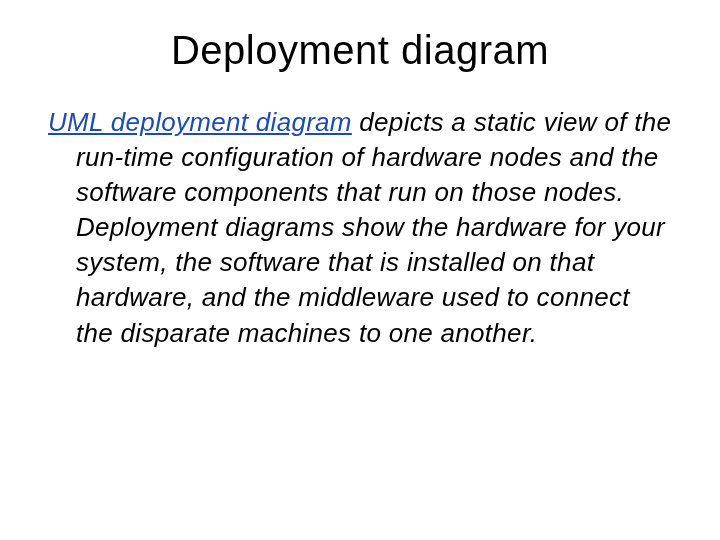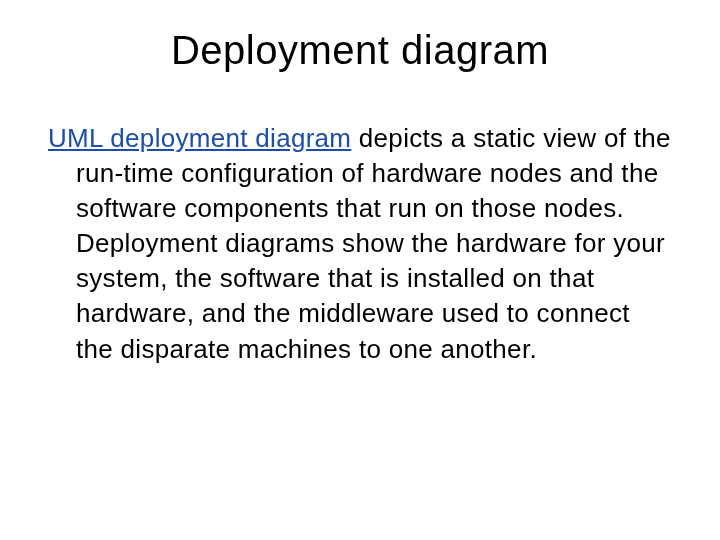--- a/index.html
+++ b/index.html
@@ -12,37 +12,38 @@
       height: 540px;
       background: #ffffff;
       font-family: "Helvetica Neue", Arial, sans-serif;
       color: #000000;
       padding: 28px 48px 48px 48px;
     }
     .title {
       font-size: 40px;
       font-weight: 300;
       text-align: center;
-      margin-bottom: 48px;
+      margin-bottom: 32px;
       letter-spacing: 0.5px;
     }
     .body {
       font-size: 26px;
       font-weight: 300;
       line-height: 1.35;
       letter-spacing: 0.3px;
       padding-left: 0;
     }
     .link {
       color: #1a4db3;
       text-decoration: underline;
     }
     .body-wrap {
       padding-left: 28px;
       text-indent: -28px;
+      font-style: italic;
     }
   </style>
 </head>
 <body>
 
 <h1 class="title">Deployment diagram</h1>
 
 <p class="body body-wrap"><a class="link" href="#">UML deployment diagram</a><span> depicts a static view of the run-time configuration of hardware nodes and the software components that run on those nodes. Deployment diagrams show the hardware for your system, the software that is installed on that hardware, and the middleware used to connect the disparate machines to one another.</span></p>
 
 </body></html>

